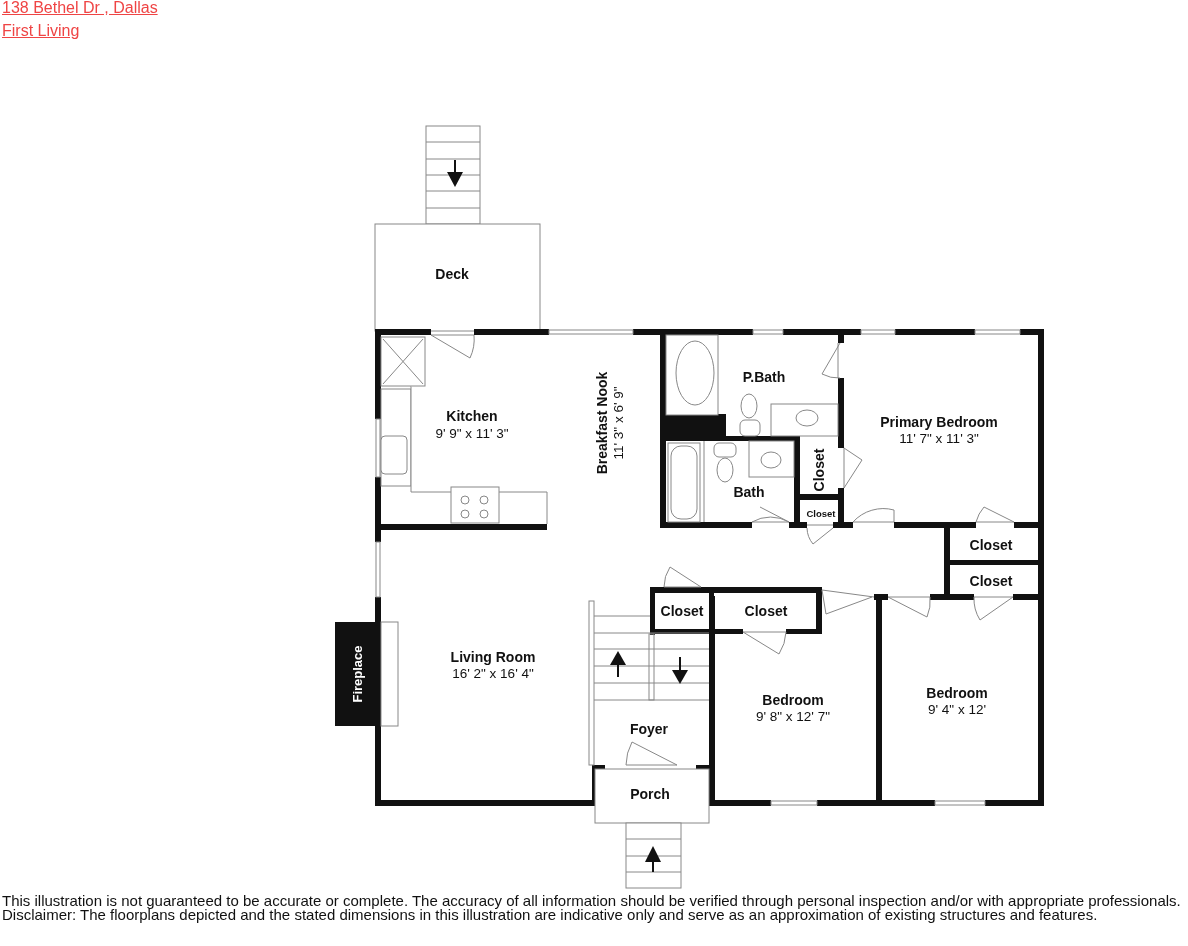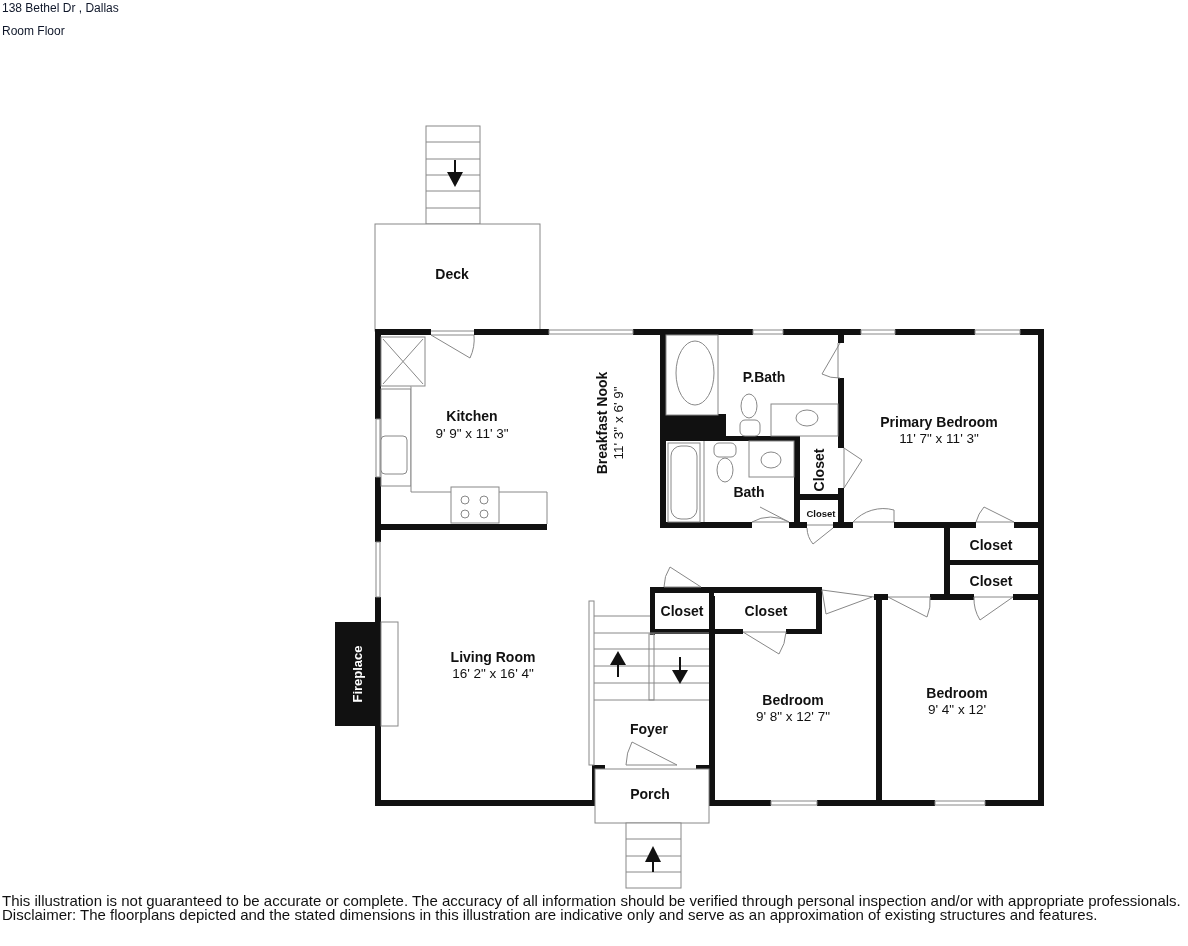--- a/index.html
+++ b/index.html
@@ -1,29 +1,29 @@
 <!DOCTYPE html>
 <html><head>
 <meta charset="utf-8">
 <style>
   html,body{margin:0;padding:0;background:#fff;}
   body{width:1188px;height:946px;position:relative;overflow:hidden;font-family:"Liberation Sans",sans-serif;color:#111;}
-  .hdr{position:absolute;left:2px;font-size:12px;line-height:16px;color:#0f172a;}
+  .hdr{position:absolute;left:2px;font-size:16px;line-height:16px;color:#ef4444;text-decoration:underline;}
   .disc{position:absolute;left:2px;font-size:15px;color:#111;white-space:nowrap;}
   svg{position:absolute;left:0;top:0;}
   .rl{font-family:"Liberation Sans",sans-serif;font-weight:bold;font-size:14px;fill:#111;}
   .rd{font-family:"Liberation Sans",sans-serif;font-size:13.5px;fill:#111;}
   .sm{font-family:"Liberation Sans",sans-serif;font-weight:bold;font-size:9.5px;fill:#111;}
   .fp{font-family:"Liberation Sans",sans-serif;font-weight:bold;font-size:13px;fill:#fff;}
 </style>
 </head>
 <body>
 
 <div class="hdr" style="top:0px">138 Bethel Dr , Dallas</div>
-<div class="hdr" style="top:23px">Room Floor</div>
+<div class="hdr" style="top:23px">First Living</div>
 
 <svg width="1188" height="946" viewBox="0 0 1188 946">
 
   <g stroke="#888" stroke-width="1" fill="#fff">
     <rect x="426" y="126" width="54" height="98"></rect>
     <line x1="426" y1="142" x2="480" y2="142"></line>
     <line x1="426" y1="159" x2="480" y2="159"></line>
     <line x1="426" y1="175" x2="480" y2="175"></line>
     <line x1="426" y1="191" x2="480" y2="191"></line>
     <line x1="426" y1="208" x2="480" y2="208"></line>

